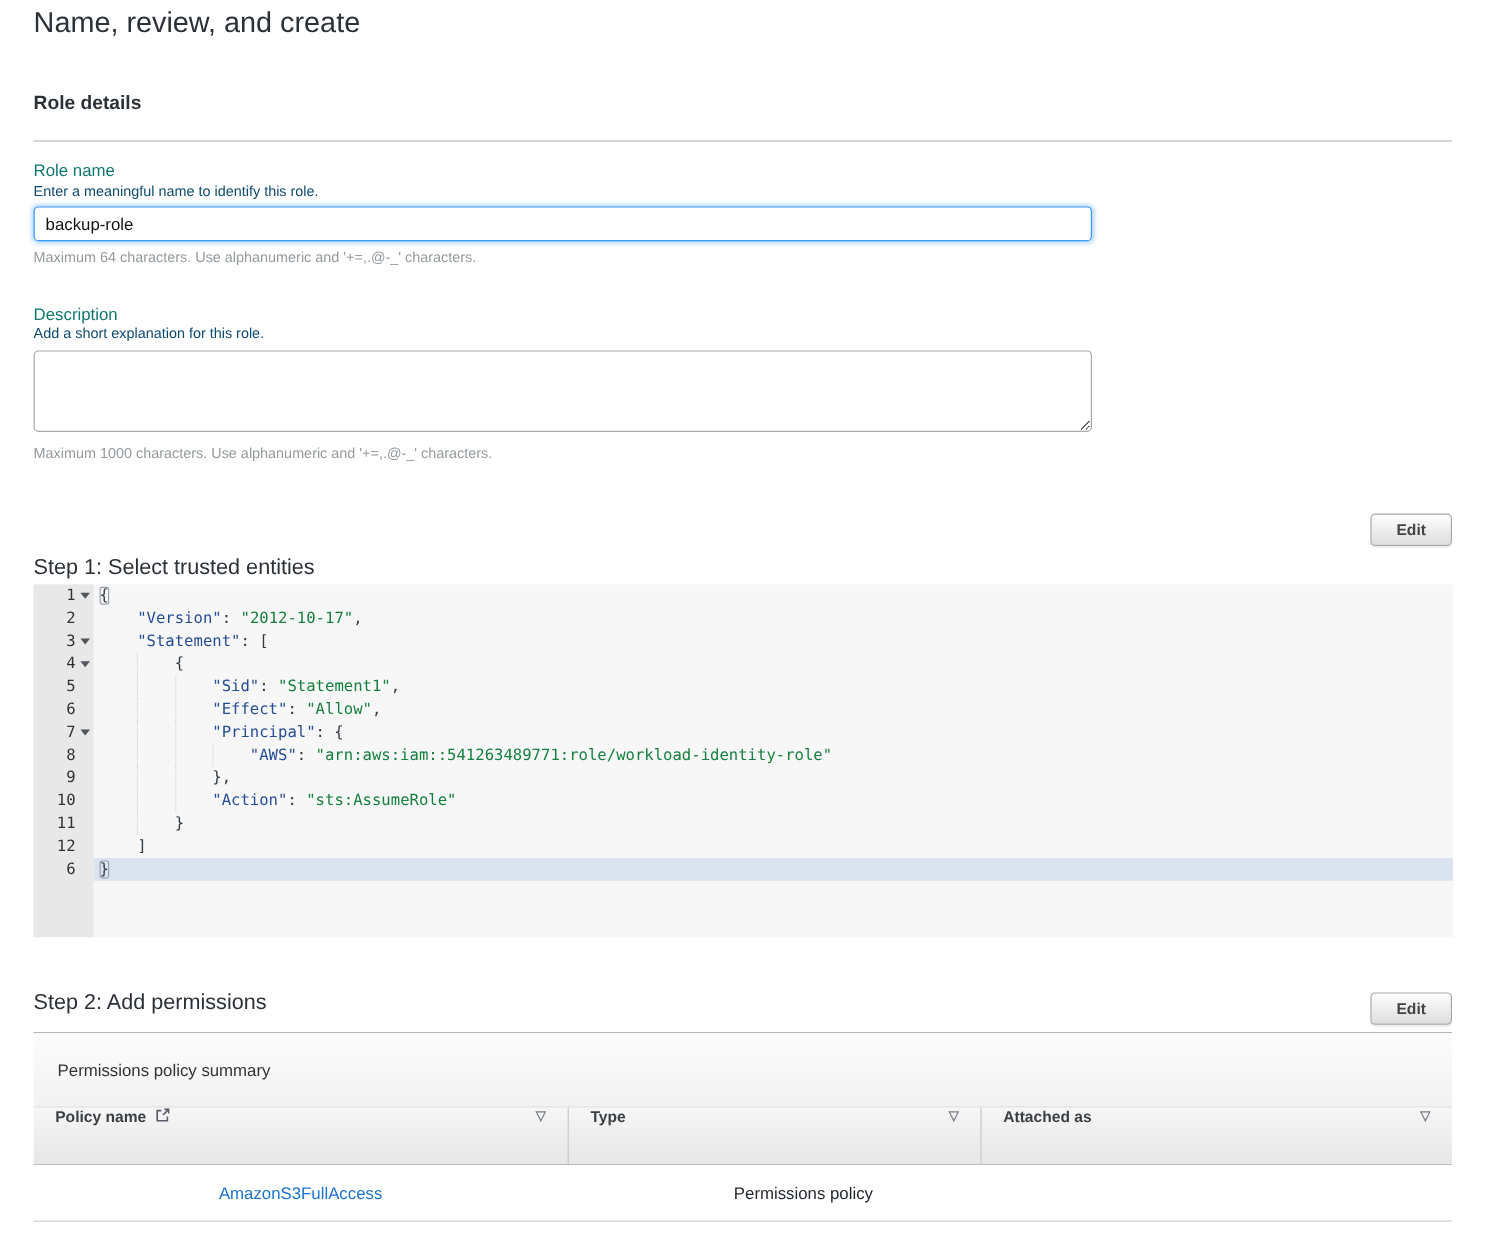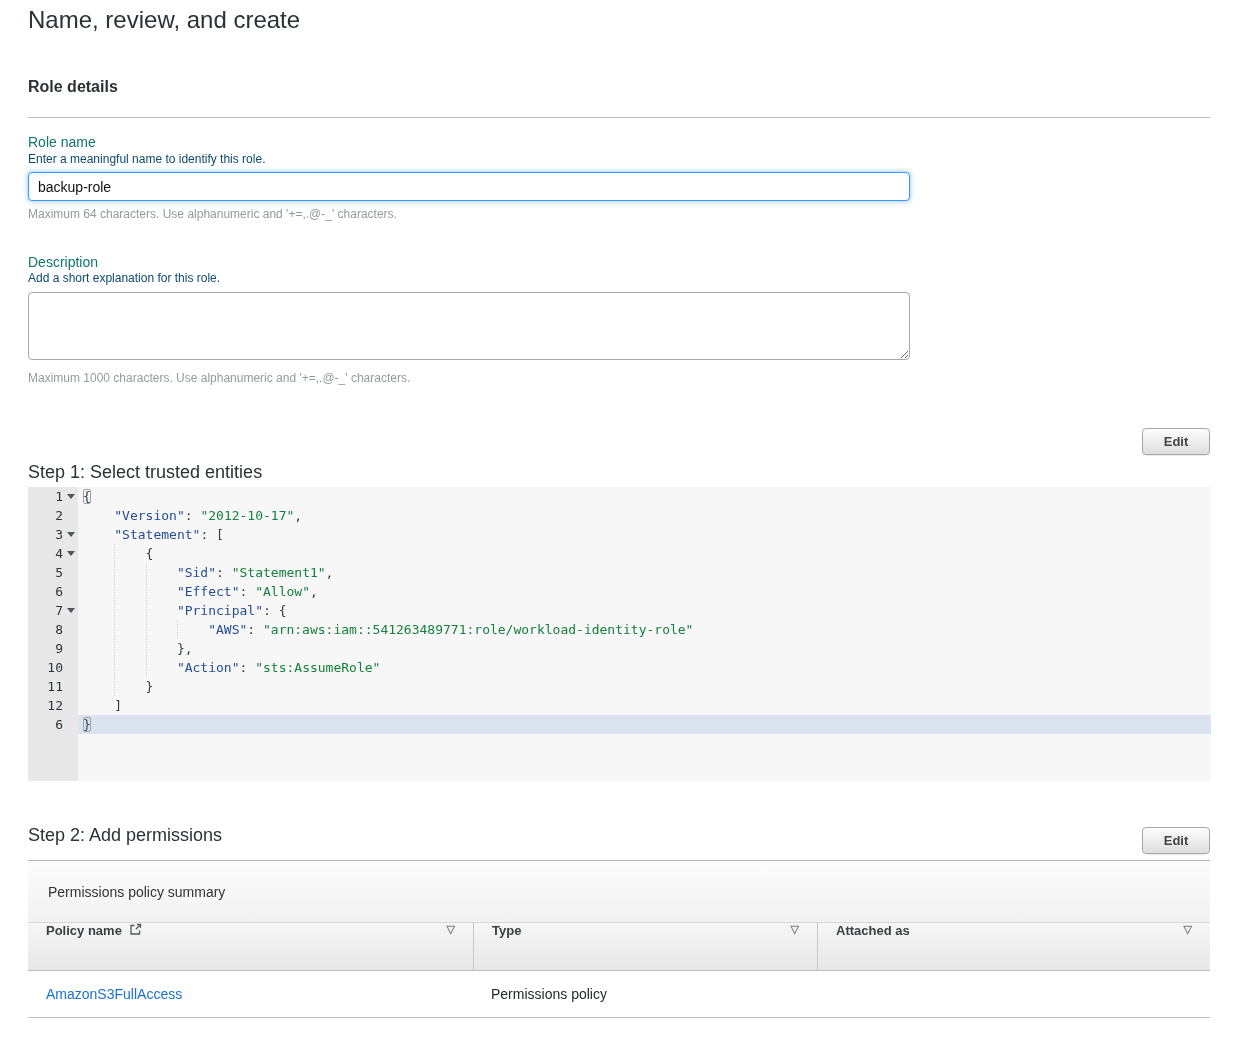--- a/index.html
+++ b/index.html
@@ -51,21 +51,21 @@
   .panel{left:28px;top:860px;width:1182px;border-top:1px solid #b5b5b5;border-bottom:1px solid #c2c2c2;}
   .panel-header{height:61px;background:linear-gradient(#fcfcfc,#f2f2f2);border-bottom:1px solid #d8d8d8;
         display:flex;align-items:center;padding-left:20px;font-size:14px;color:#333;}
   .thead{display:flex;height:47px;background:linear-gradient(#f6f6f6,#e7e7e7);border-bottom:1px solid #bdbdbd;}
   .th{display:flex;align-items:flex-start;padding:0 18px;box-sizing:border-box;
         font-size:13px;font-weight:700;color:#3a3f44;}
   .th + .th{border-left:1px solid #c9c9c9;}
   .c1{width:445px;} .c2{width:344px;} .c3{width:393px;}
   .filter{margin-left:auto;font-size:11px;color:#7b8187;cursor:pointer;}
   .ext-ico{margin-left:7px;display:inline-block;}
-  .trow{display:flex;height:46px;background:#fff;align-items:center;}
+  .trow{display:flex;height:46px;background:#fff;align-items:center;text-align:center;}
   .td{padding:0 18px;box-sizing:border-box;font-size:14px;color:#24292e;}
   .link{color:var(--link);text-decoration:none;cursor:pointer;}
 </style>
 </head>
 <body>
 
 <div class="page">
 
   <div class="abs h1">Name, review, and create</div>
 

